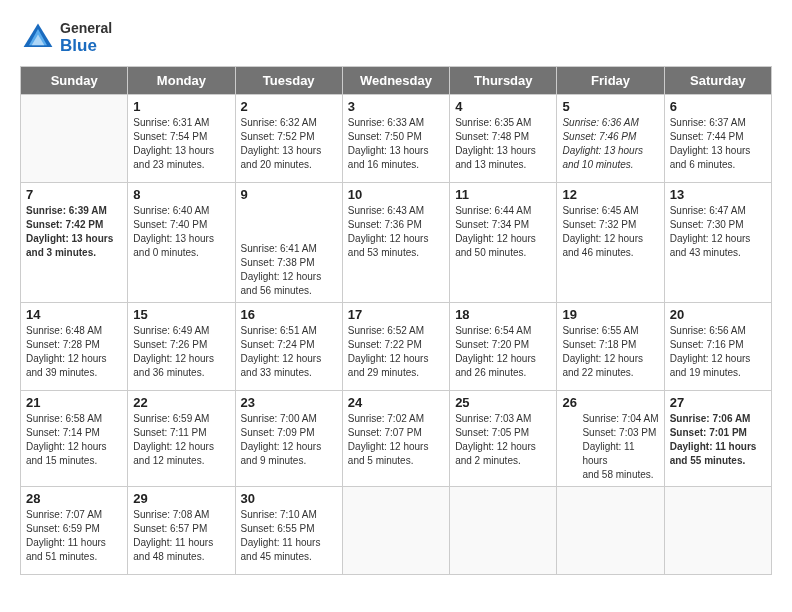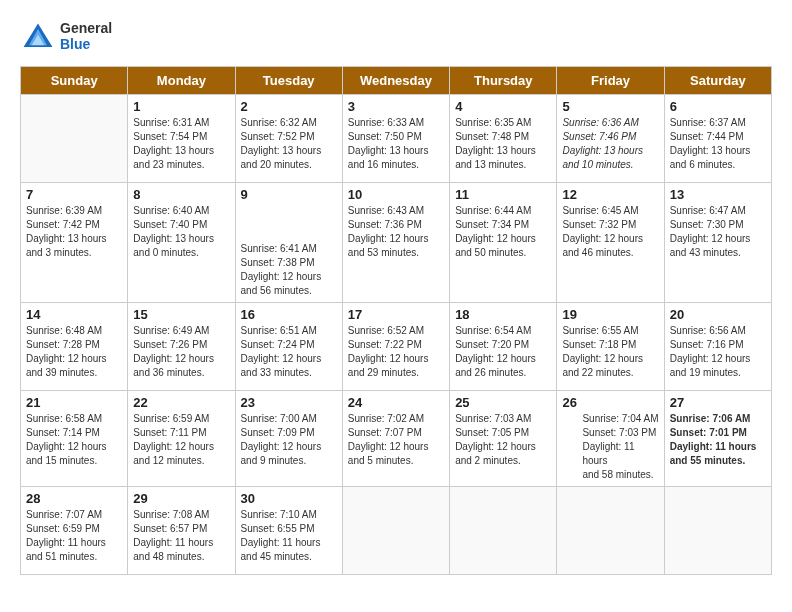--- a/index.html
+++ b/index.html
@@ -36,21 +36,21 @@
     .location-title {
       font-size: 15px;
       color: #444;
     }
     .calendar {
       width: 100%;
       border-collapse: collapse;
       table-layout: fixed;
     }
     .calendar th {
-      background: #a16207;
+      background: #737373;
       color: #fff;
       text-align: center;
       padding: 6px 16px;
       font-size: 13px;
       font-weight: bold;
       border: 1px solid #ccc;
     }
     .calendar td {
       border: 1px solid #ccc;
       vertical-align: top;
@@ -77,21 +77,21 @@
 
 <div class="header">
   <div class="logo">
     <svg class="logo-icon" viewBox="0 0 40 40">
       <polygon points="20,4 36,30 4,30" fill="#1a6bbf"></polygon>
       <polygon points="20,10 30,28 10,28" fill="#5aacee"></polygon>
       <polygon points="20,16 27,28 13,28" fill="#fff" opacity="0.5"></polygon>
     </svg>
     <div>
       <div style="font-size:14px;font-weight:bold;color:#333;">General</div>
-      <div style="font-size:14px;font-weight:bold;color:#1a6bbf;">Blue</div>
+      <div style="font-size:17px;font-weight:bold;color:#1a6bbf;">Blue</div>
     </div>
   </div>
   <div class="title-block">
   </div>
 </div>
 
 <table class="calendar">
   <thead>
     <tr>
     <th>Sunday</th>
@@ -145,21 +145,21 @@
           <span class="day-num">6</span>
           <div class="day-info" style="white-space: pre-line;">Sunrise: 6:37 AM
 Sunset: 7:44 PM
 Daylight: 13 hours
 and 6 minutes.</div>
         </td>
       </tr>
       <tr>
         <td>
           <span class="day-num">7</span>
-          <div class="day-info" style="white-space: pre-line;">Sunrise: 6:39 AM
+          <div class="day-info" style="white-space: pre-line; font-weight: bold;">Sunrise: 6:39 AM
 Sunset: 7:42 PM
 Daylight: 13 hours
 and 3 minutes.</div>
         </td>
         <td>
           <span class="day-num">8</span>
           <div class="day-info" style="white-space: pre-line;">Sunrise: 6:40 AM
 Sunset: 7:40 PM
 Daylight: 13 hours
 and 0 minutes.</div>

